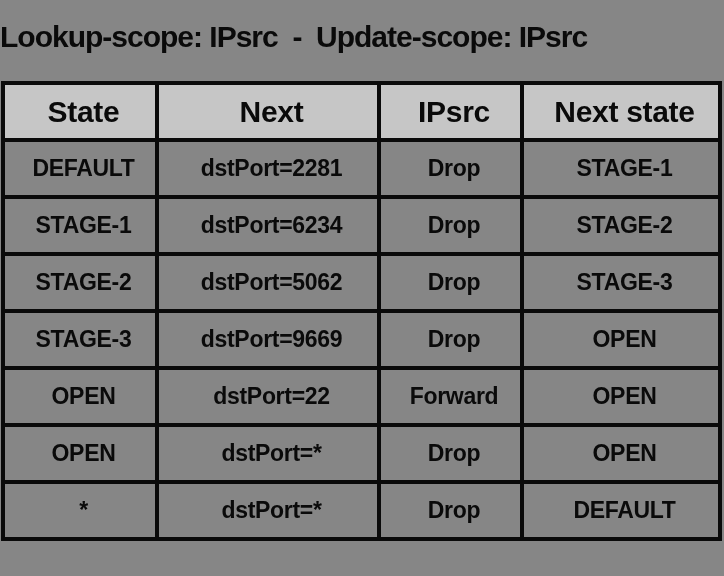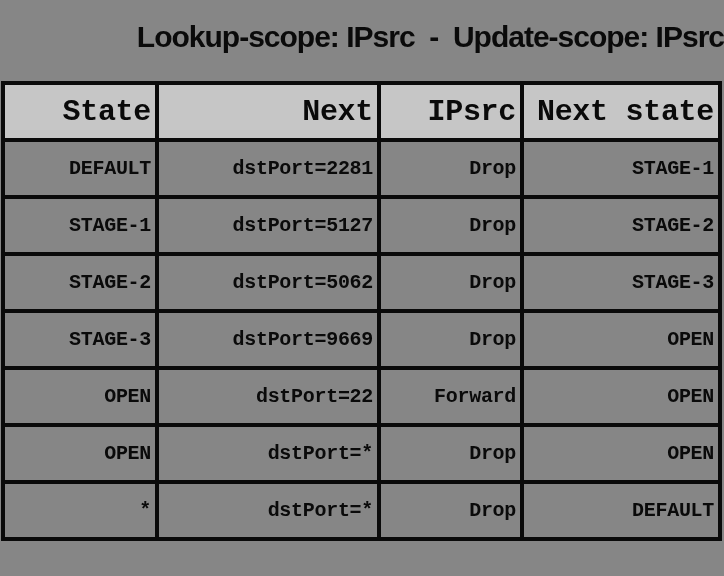--- a/index.html
+++ b/index.html
@@ -15,21 +15,21 @@
     overflow: hidden;
   }
 
   .title-bar {
     position: absolute;
     top: 0; left: 0;
     width: 724px;
     height: 74px;
     display: flex;
     align-items: center;
-    justify-content: flex-end;
+    justify-content: flex-start;
   }
   .title-text {
     font-size: 30px;
     font-weight: 700;
     letter-spacing: -1px;
     white-space: pre;
     color: var(--ink, #0a0a0a);
   }
 
   table.state-table {
@@ -38,35 +38,34 @@
     left: 1px;
     width: 717px;
     border-collapse: collapse;
     table-layout: fixed;
   }
   .state-table th,
   .state-table td {
     border: 4px solid var(--ink, #0a0a0a);
     height: 57px;
     padding: 0 4px 0 11px;
-    text-align: right;
+    text-align: center;
     vertical-align: middle;
     overflow: hidden;
     white-space: nowrap;
     letter-spacing: -0.3px;
-    font-family: Liberation Mono, monospace;
   }
   .state-table th {
     background: var(--header_bg, #c6c6c6);
     font-size: 30px;
     font-weight: 700;
   }
   .state-table td {
     background: var(--bg, #868686);
-    font-size: 20px;
+    font-size: 23px;
     font-weight: 700;
   }
 </style>
 </head>
 <body>
 
 <div class="canvas">
 
   <div class="title-bar">
     <span class="title-text">Lookup-scope: IPsrc  -  Update-scope: IPsrc</span>
@@ -89,21 +88,21 @@
     </thead>
     <tbody>
       <tr>
         <td>DEFAULT</td>
         <td>dstPort=2281</td>
         <td>Drop</td>
         <td>STAGE-1</td>
       </tr>
       <tr>
         <td>STAGE-1</td>
-        <td>dstPort=5127</td>
+        <td>dstPort=6234</td>
         <td>Drop</td>
         <td>STAGE-2</td>
       </tr>
       <tr>
         <td>STAGE-2</td>
         <td>dstPort=5062</td>
         <td>Drop</td>
         <td>STAGE-3</td>
       </tr>
       <tr>

